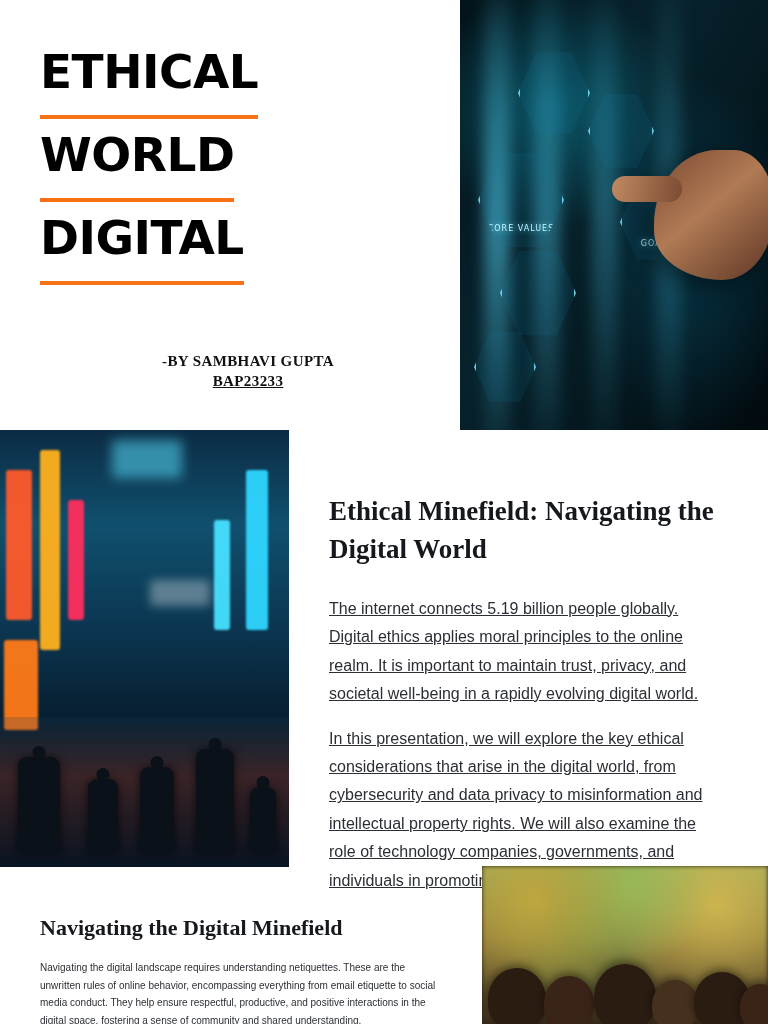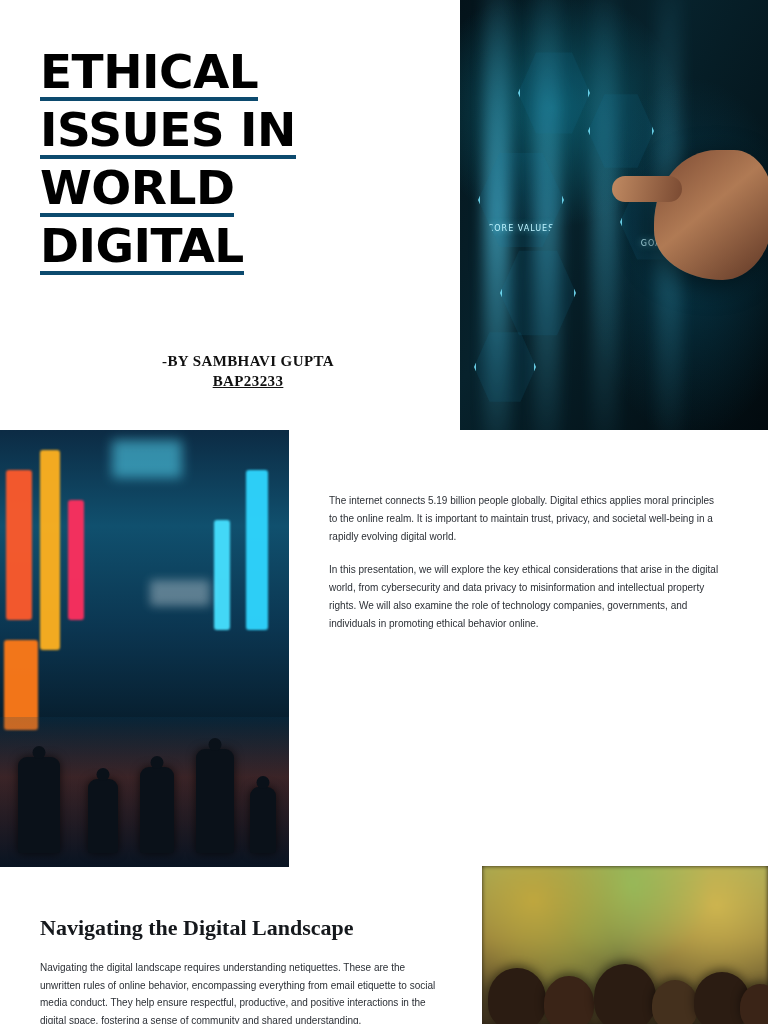--- a/index.html
+++ b/index.html
@@ -33,23 +33,23 @@
     font-weight: bold;
     font-size: 47px;
     line-height: 1.60;
     letter-spacing: -0.5px;
     color: #000000;
     text-transform: uppercase;
   }
   .hero-title .ln {
     display: block;
     width: fit-content;
-    border-bottom: 4px solid #0c4a6e;
-    padding-bottom: 2px;
-    margin-bottom: 5px;
+    border-bottom: 4px solid #f97316;
+    padding-bottom: 20px;
+    margin-bottom: 12px;
     line-height: 1.0;
   }
   .hero-byline {
     position: absolute;
     top: 352px;
     left: 48px;
     width: 400px;
     text-align: center;
     font-family: "Liberation Serif", serif;
     font-weight: bold;
@@ -176,25 +176,26 @@
   .mid-heading {
     font-family: "Liberation Serif", serif;
     font-weight: bold;
     font-size: 27px;
     line-height: 1.42;
     color: #15181c;
     margin-bottom: 26px;
   }
   .mid-para {
     font-family: "Liberation Sans", sans-serif;
-    font-size: 10px;
+    font-size: 16px;
     line-height: 1.78;
     color: #2b2f35;
     margin-bottom: 16px;
     max-width: 395px;
+    text-decoration: underline;
   }
 
   
   .bottom-text {
     position: absolute;
     top: 915px;
     left: 40px;
     width: 400px;
   }
   .bottom-heading {
@@ -240,21 +241,20 @@
 </style>
 </head>
 <body>
 
 <div class="page">
 
   <section class="hero">
 
     <h1 class="hero-title">
       <span class="ln">ETHICAL</span>
-      <span class="ln">ISSUES IN</span>
       <span class="ln">WORLD</span>
       <span class="ln">DIGITAL </span>
     </h1>
 
     <div class="hero-byline">
       <span>-BY SAMBHAVI GUPTA</span>
       <span class="roll">BAP23233</span>
     </div>
 
     <figure class="hero-img">
@@ -291,26 +291,27 @@
     <div class="glow" style="left:150px;top:150px; width:60px; height:26px;  background:rgba(255,255,255,.35); filter:blur(5px);"></div>
     <div class="wetfloor"></div>
     <div class="ped" style="left:18px;  width:42px; height:96px;"></div>
     <div class="ped" style="left:88px;  width:30px; height:74px;"></div>
     <div class="ped" style="left:140px; width:34px; height:86px;"></div>
     <div class="ped" style="left:196px; width:38px; height:104px;"></div>
     <div class="ped" style="left:250px; width:26px; height:66px;"></div>
   </figure>
 
   <section class="mid-text">
+    <h2 class="mid-heading">Ethical Minefield: Navigating the Digital World</h2>
     <p class="mid-para">The internet connects 5.19 billion people globally. Digital ethics applies moral principles to the online realm. It is important to maintain trust, privacy, and societal well-being in a rapidly evolving digital world.</p>
     <p class="mid-para">In this presentation, we will explore the key ethical considerations that arise in the digital world, from cybersecurity and data privacy to misinformation and intellectual property rights. We will also examine the role of technology companies, governments, and individuals in promoting ethical behavior online.</p>
   </section>
 
   <section class="bottom-text">
-    <h2 class="bottom-heading">Navigating the Digital Landscape</h2>
+    <h2 class="bottom-heading">Navigating the Digital Minefield</h2>
     <p class="bottom-para">Navigating the digital landscape requires understanding netiquettes. These are the unwritten rules of online behavior, encompassing everything from email etiquette to social media conduct. They help ensure respectful, productive, and positive interactions in the digital space, fostering a sense of community and shared understanding.</p>
   </section>
 
   <figure class="crowd-img">
     <div class="foliage"></div>
     <div class="crowd-head" style="left:6px;   width:58px; height:62px;"></div>
     <div class="crowd-head" style="left:62px;  width:50px; height:54px; background:#3a2417;"></div>
     <div class="crowd-head" style="left:112px; width:62px; height:66px;"></div>
     <div class="crowd-head" style="left:170px; width:46px; height:50px; background:#44301d;"></div>
     <div class="crowd-head" style="left:212px; width:56px; height:58px;"></div>

